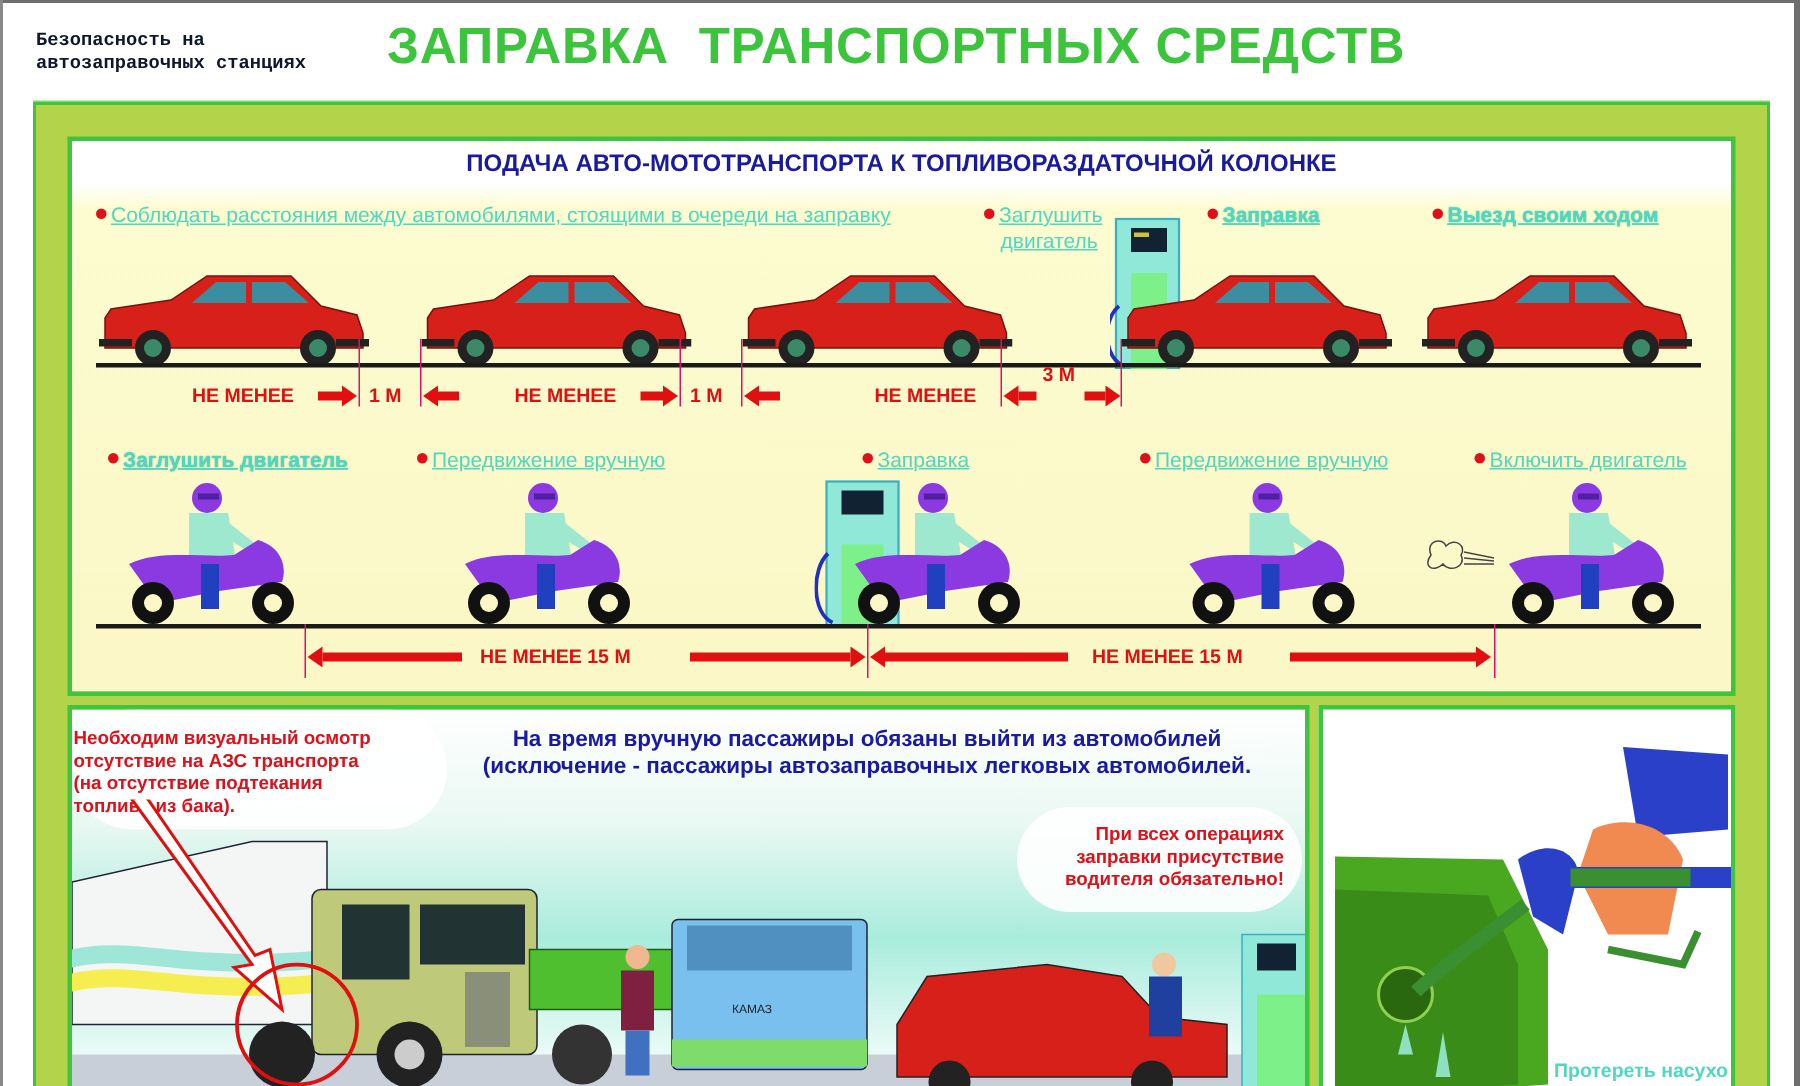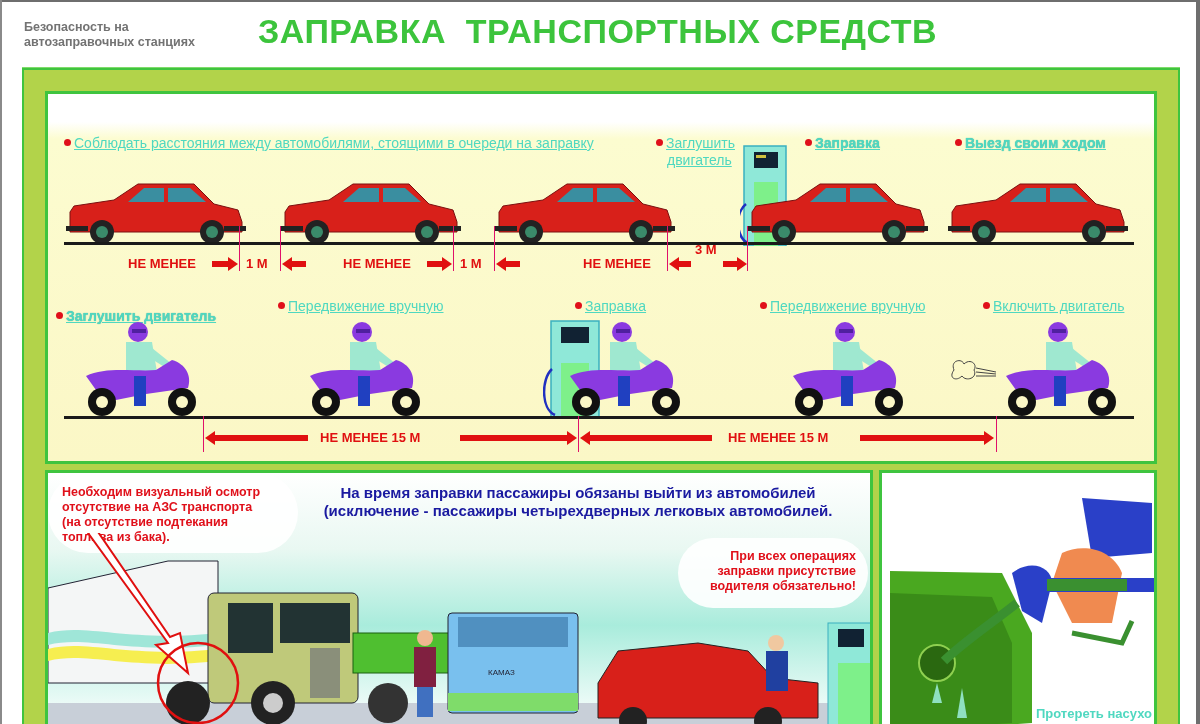--- a/index.html
+++ b/index.html
@@ -3,21 +3,21 @@
 <meta charset="utf-8">
 <style>
   * { box-sizing: border-box; margin: 0; padding: 0; }
   html, body { width: 1200px; height: 724px; overflow: hidden; background: #ffffff; }
   body { position: relative; font-family: "Liberation Sans", sans-serif; }
 
   .page-edge-top { position: absolute; left: 0; top: 0; width: 1200px; height: 2px; background: #6e6e6e; }
   .page-edge-left { position: absolute; left: 0; top: 0; width: 2px; height: 724px; background: #8a8a8a; }
   .page-edge-right { position: absolute; left: 1196px; top: 0; width: 4px; height: 724px; background: #6e6e6e; }
 
-  .subtitle { position: absolute; left: 24px; top: 20px; font-size: 12.5px; font-weight: bold; line-height: 15px; color: #737373; }
+  .subtitle { position: absolute; left: 24px; top: 20px; font-size: 12.5px; font-weight: bold; line-height: 15px; color: #0f172a; font-family: Liberation Mono, monospace; }
   .title { position: absolute; left: 258px; top: 12px; font-size: 34px; font-weight: bold; color: #3cc43c; letter-spacing: 0.5px; white-space: pre; }
   .title-rule { position: absolute; left: 22px; top: 67px; width: 1158px; height: 2px; background: #7fdc6a; }
 
   
   .frame { position: absolute; left: 22px; top: 68px; width: 1158px; height: 680px; background: #b2d34a; border: 2px solid #3fc43f; }
   .panel { position: absolute; border: 3px solid #3fc43f; overflow: hidden; }
   .panel-top { left: 45px; top: 91px; width: 1112px; height: 373px; background: linear-gradient(#ffffff 0, #ffffff 28px, #fcfcd0 45px, #fbf7c6 100%); }
   .panel-bl { left: 45px; top: 470px; width: 828px; height: 260px; background: linear-gradient(#ffffff 0%, #e9f8f2 30%, #a9ecdc 60%, #ffffff 100%); }
   .panel-br { left: 879px; top: 470px; width: 278px; height: 260px; background: #ffffff; }
   .divider-h { position: absolute; left: 45px; top: 464px; width: 1112px; height: 6px; background: #b2d34a; }
@@ -56,20 +56,21 @@
   <div>Безопасность на</div>
   <div>автозаправочных станциях</div>
 </div>
 <div class="title">ЗАПРАВКА  ТРАНСПОРТНЫХ СРЕДСТВ</div>
 <div class="title-rule"></div>
 
 <div class="frame"></div>
 <div class="divider-h"></div>
 
 <div class="panel panel-top">
+  <div class="section-title">ПОДАЧА АВТО-МОТОТРАНСПОРТА К ТОПЛИВОРАЗДАТОЧНОЙ КОЛОНКЕ</div>
 
   <div class="bullet" style="left:16px; top:41px;"><span class="dot"></span><span>Соблюдать расстояния между автомобилями, стоящими в очереди на заправку</span></div>
   <div class="bullet" style="left:608px; top:41px;text-align:right;"><span class="dot"></span><span>Заглушить</span></div>
   <div class="bullet" style="left:619px; top:58px;">двигатель</div>
   <div class="bullet bold" style="left:757px; top:41px;"><span class="dot"></span><span>Заправка</span></div>
   <div class="bullet bold" style="left:907px; top:41px;"><span class="dot"></span><span>Выезд своим ходом</span></div>
 
   <svg class="pump" style="left:692px; top:50px;" width="50" height="102">
     <rect x="4" y="2" width="42" height="100" fill="#8fe8d8" stroke="#3ab0c0" stroke-width="1.5"></rect>
     <rect x="14" y="8" width="24" height="16" fill="#123"></rect>
@@ -117,21 +118,21 @@
   <div class="arrow-l" style="left:448px; top:163px;"></div>
   <div class="shaft" style="left:458px; top:167px; width:14px;"></div>
 
   <div class="dist-label" style="left:535px; top:162px;">НЕ МЕНЕЕ</div>
   <div class="arrow-l" style="left:621px; top:163px;"></div>
   <div class="shaft" style="left:631px; top:167px; width:12px;"></div>
   <div class="dist-label" style="left:647px; top:148px;">3 М</div>
   <div class="shaft" style="left:675px; top:167px; width:14px;"></div>
   <div class="arrow-r" style="left:689px; top:163px;"></div>
 
-  <div class="bullet bold" style="left:8px; top:204px;margin-top:10px;"><span class="dot"></span><span>Заглушить двигатель</span></div>
+  <div class="bullet bold" style="left:24px; top:204px;"><span class="dot"></span><span>Заглушить двигатель</span></div>
   <div class="bullet" style="left:230px; top:204px;"><span class="dot"></span><span>Передвижение вручную</span></div>
   <div class="bullet" style="left:527px; top:204px;"><span class="dot"></span><span>Заправка</span></div>
   <div class="bullet" style="left:712px; top:204px;"><span class="dot"></span><span>Передвижение вручную</span></div>
   <div class="bullet" style="left:935px; top:204px;"><span class="dot"></span><span>Включить двигатель</span></div>
 
   <svg class="pump" style="left:495px; top:225px;" width="60" height="100">
     <rect x="8" y="2" width="48" height="96" fill="#8fe8d8" stroke="#3ab0c0" stroke-width="1.5"></rect>
     <rect x="18" y="8" width="28" height="16" fill="#123"></rect>
     <rect x="18" y="44" width="28" height="54" fill="#7ef08a"></rect>
     <path d="M9 50 C -2 60, -2 90, 12 96" stroke="#2030c0" stroke-width="2.5" fill="none"></path>
@@ -173,30 +174,30 @@
   <div class="shaft" style="left:542px; top:341px; width:122px;"></div>
   <div class="dist-label" style="left:680px; top:336px;">НЕ МЕНЕЕ 15 М</div>
   <div class="shaft" style="left:812px; top:341px; width:124px;"></div>
   <div class="arrow-r" style="left:936px; top:337px;"></div>
 </div>
 
 <div class="panel panel-bl">
   <div class="cloud" style="left:0px; top:0px; width:250px; height:80px;"></div>
   <div class="cloud" style="left:630px; top:65px; width:190px; height:70px;"></div>
 
-  <div class="note-red" style="left:14px; top:12px;">
+  <div class="note-red" style="left:1px; top:12px;">
     <div>Необходим визуальный осмотр</div>
     <div>отсутствие на АЗС транспорта</div>
     <div>(на отсутствие подтекания</div>
     <div>топлива из бака).</div>
   </div>
 
   <div class="note-blue" style="left:240px; top:11px; width:580px;">
-    <div>На время заправки пассажиры обязаны выйти из автомобилей</div>
-    <div>(исключение - пассажиры четырехдверных легковых автомобилей.</div>
+    <div>На время вручную пассажиры обязаны выйти из автомобилей</div>
+    <div>(исключение - пассажиры автозаправочных легковых автомобилей.</div>
   </div>
 
   <div class="note-red" style="left:640px; top:76px; width:168px; text-align:right;">
     <div>При всех операциях</div>
     <div>заправки присутствие</div>
     <div>водителя обязательно!</div>
   </div>
 
   <svg style="position:absolute; left:0; top:60px;" width="828" height="200">
 

